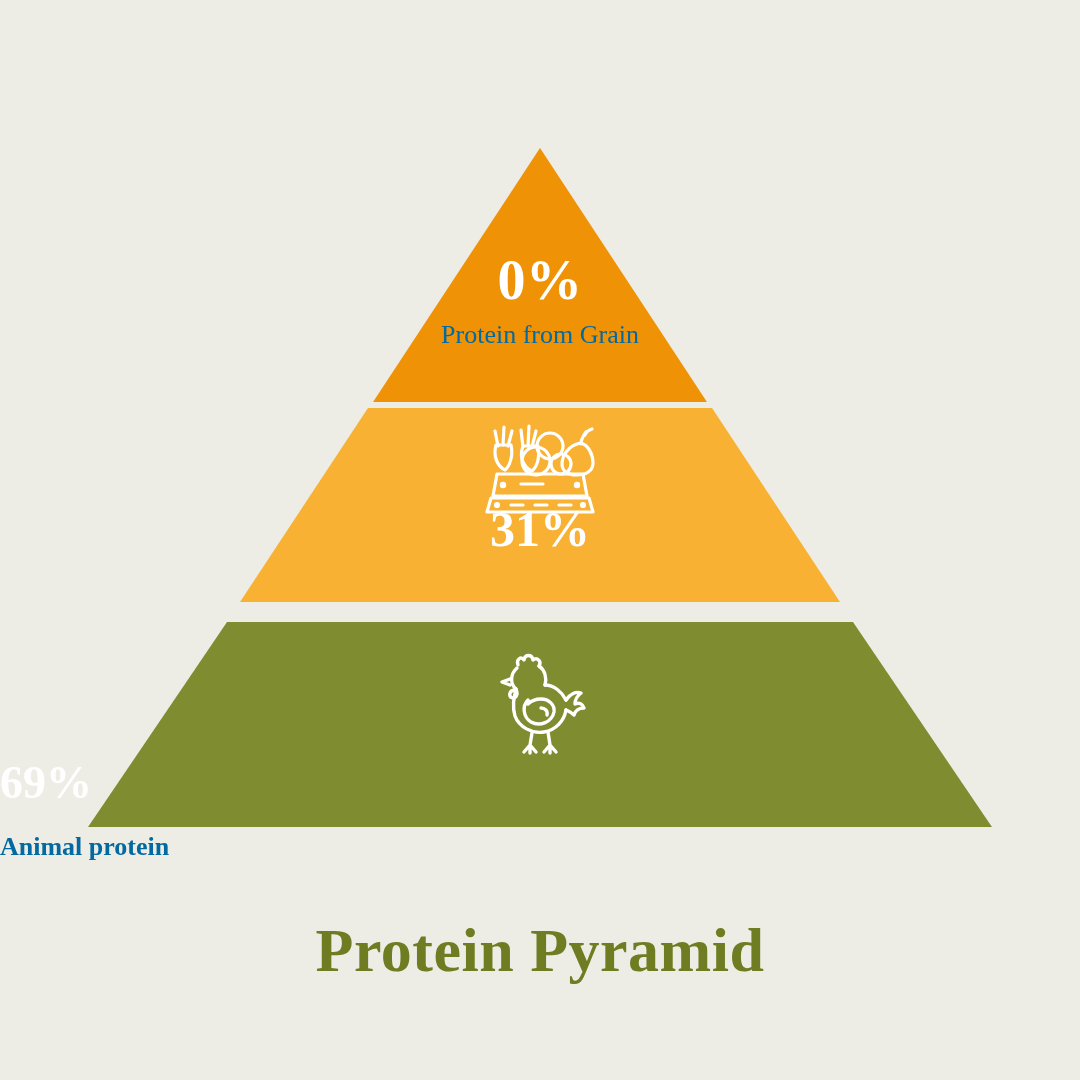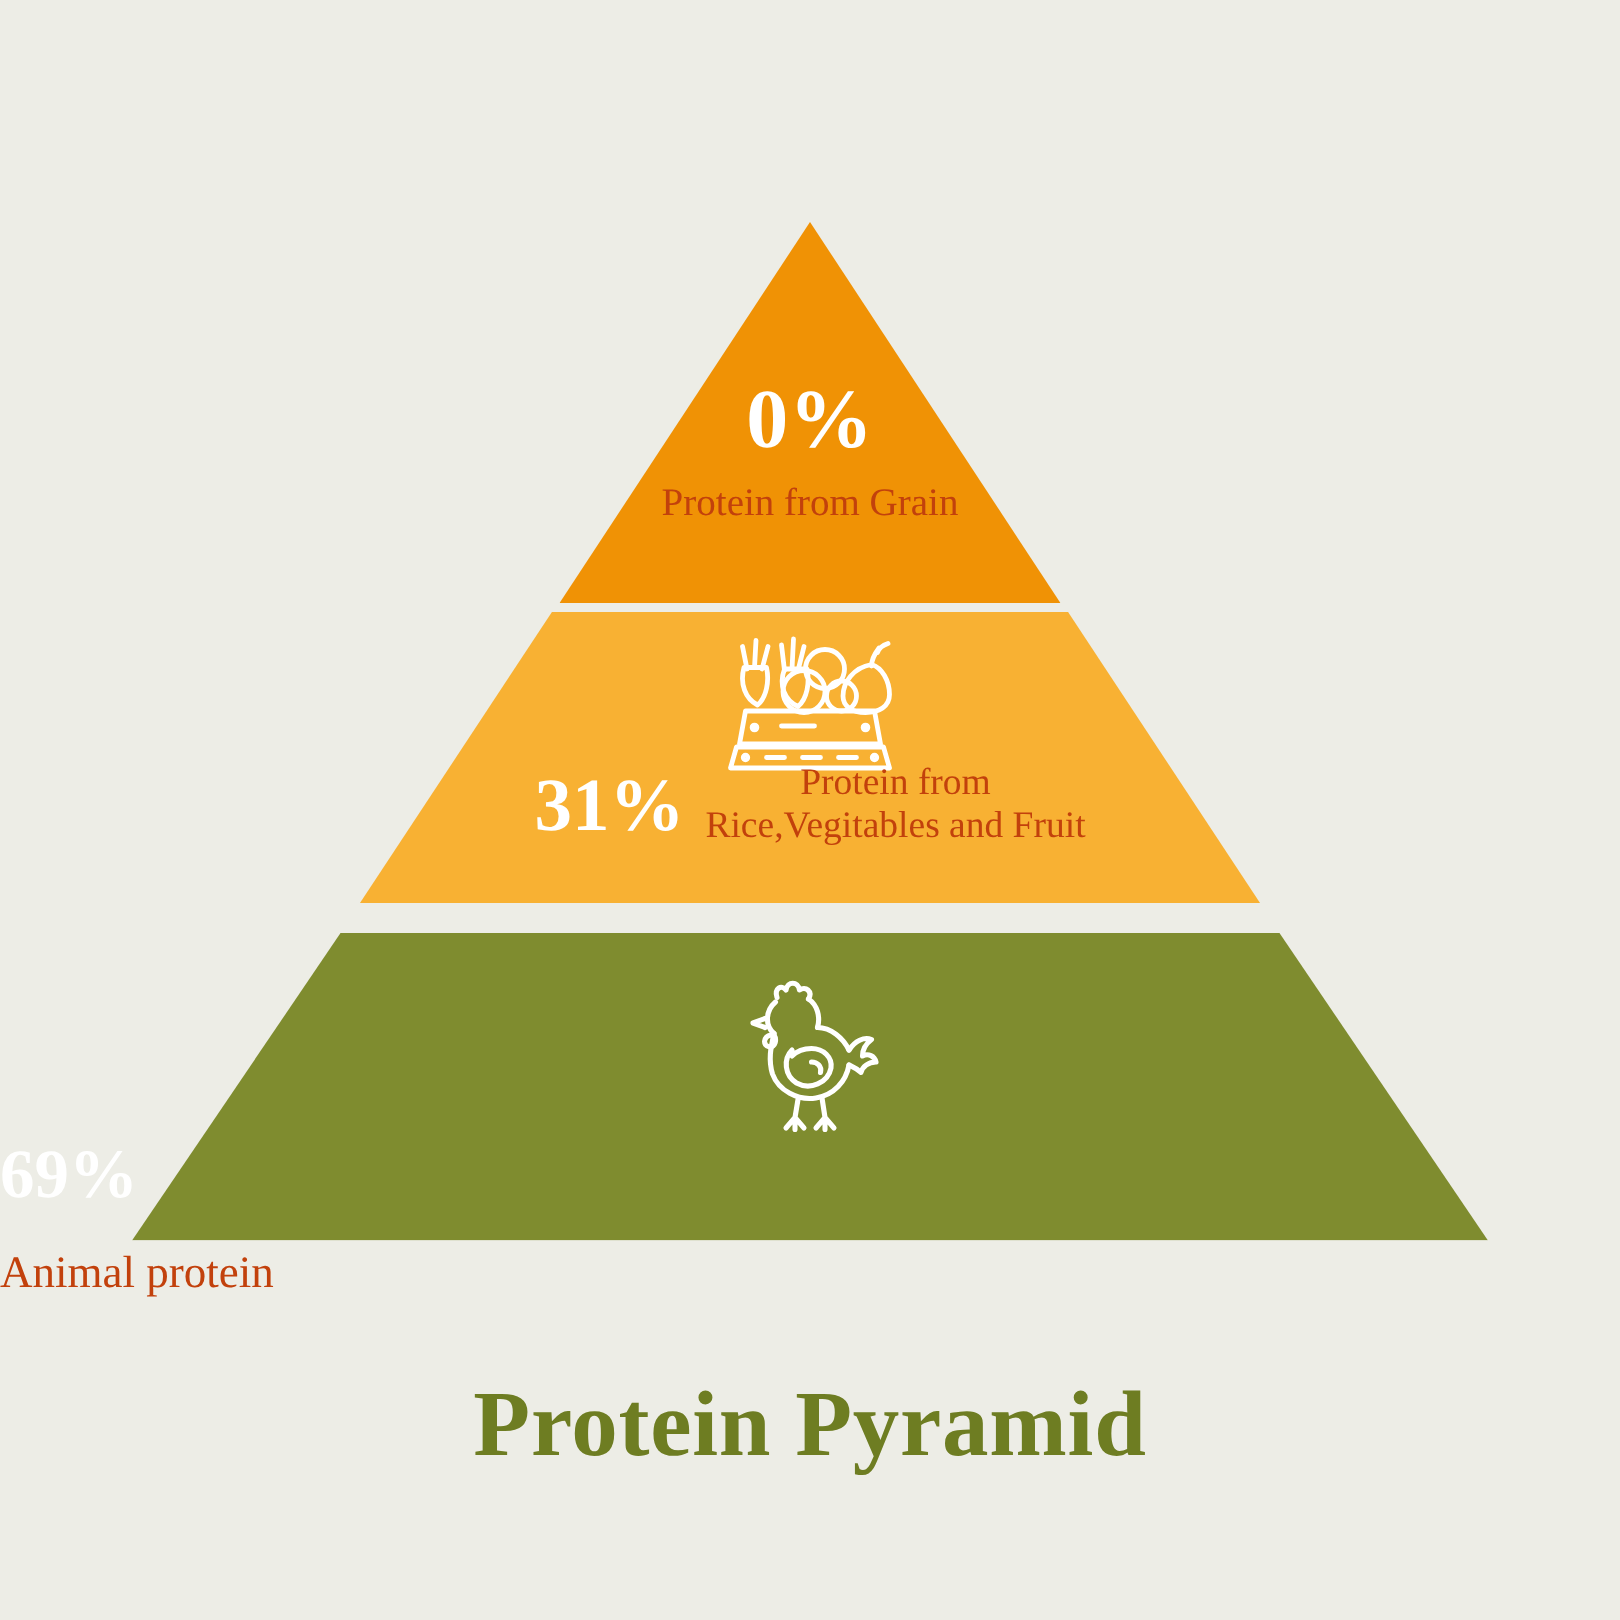--- a/index.html
+++ b/index.html
@@ -72,21 +72,21 @@
     pointer-events: none;
   }
 
   .pct {
     font-weight: bold;
     color: #ffffff;
     line-height: 1;
   }
 
   .lbl {
-    color: #c2410c;
+    color: #0369a1;
     line-height: 1.14;
     font-weight: normal;
   }
 
   
   #top-text { top: 252px; }
   #top-text .pct {
     font-size: 56px;
     letter-spacing: 0.5px;
   }
@@ -131,21 +131,21 @@
     text-align: center;
   }
   #bot-text {
     top: 760px;
     display: flex;
     align-items: baseline;
     justify-content: center;
     gap: 26px;
   }
   #bot-text .pct { font-size: 46px; }
-  #bot-text .lbl { font-size: 30px; }
+  #bot-text .lbl { font-size: 26px; font-weight: bold; }
 
   
   #title {
     position: absolute;
     left: 0;
     top: 915px;
     width: 1080px;
     text-align: center;
     font-size: 62px;
     font-weight: bold;
@@ -198,24 +198,20 @@
 
         <path d="M18 80 L116 80 L120 94 L14 94 Z"></path>
         <path d="M38 87 L50 87 M62 87 L74 87 M86 87 L98 87"></path>
         <circle cx="24" cy="87" r="1.5"></circle>
         <circle cx="110" cy="87" r="1.5"></circle>
       </svg>
     </div>
 
     <div class="tier-content" id="mid-text" style="color: rgb(255, 255, 255);">
       <span class="pct">31%</span>
-      <span class="lbl">
-        <span class="l1">Protein from</span>
-        <span class="l2">Rice,Vegitables and Fruit</span>
-      </span>
     </div>
 
     <div id="bot-icon">
       <svg class="icon-svg" width="96" height="110" viewBox="0 0 96 110" fill="none" stroke="#ffffff" stroke-width="3.4" stroke-linecap="round" stroke-linejoin="round">
 
         <path d="M26 17 C24 11 29 8 32 12 C33 6 40 6 41 12 C45 9 50 13 47 18"></path>
 
         <path d="M25 20 C18 26 18 36 24 41"></path>
         <path d="M47 18 C53 22 55 30 53 37"></path>
         <path d="M18 31 L10 34 L18 37"></path>

